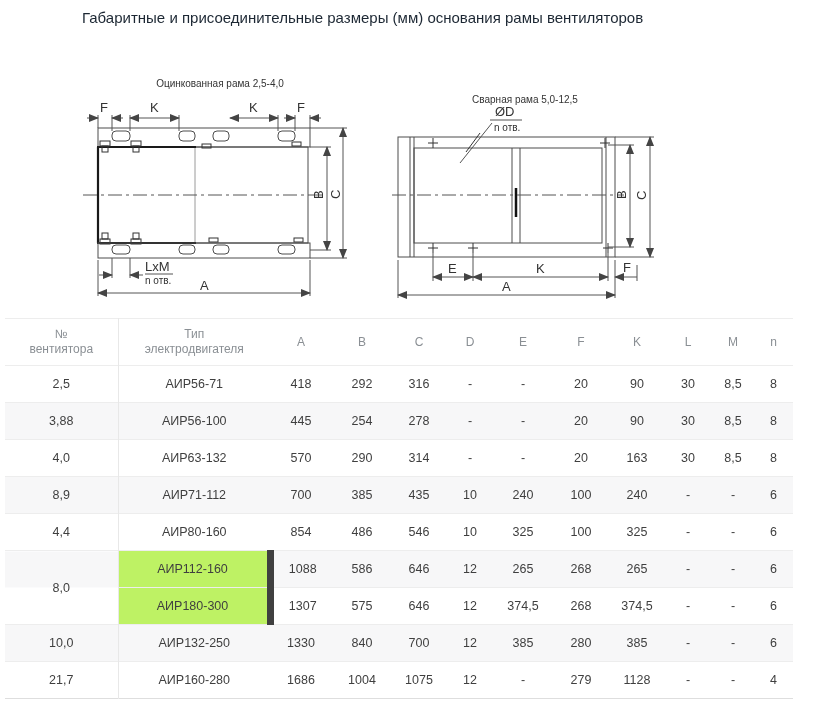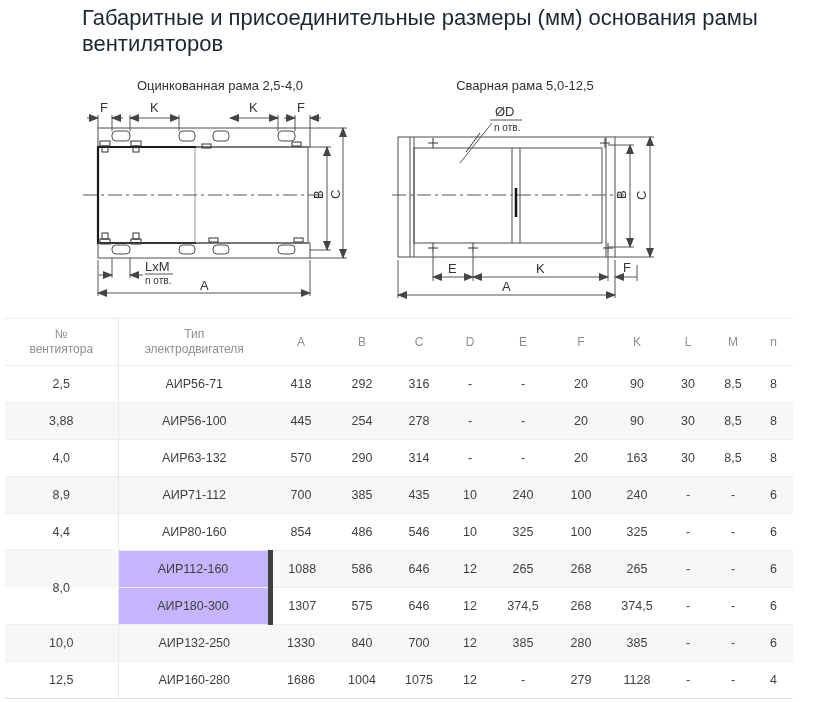--- a/index.html
+++ b/index.html
@@ -2,27 +2,27 @@
 <html><head>
 <meta charset="utf-8">
 <style>
   html,body{margin:0;padding:0;}
   body{
     width:818px;height:702px;position:relative;background:#ffffff;
     font-family:"Liberation Sans", sans-serif;color:#3f3f3f;overflow:hidden;
   }
   .page-title{
     position:absolute;left:82px;top:5px;width:712px;
-    font-size:22px;line-height:26px;color:#1c2733;font-weight:400;
+    font-size:15px;line-height:26px;color:#1c2733;font-weight:400;
   }
   .fig-caption{
-    position:absolute;top:78px;font-size:13px;color:#333;text-align:center;
+    position:absolute;top:78px;font-size:10px;color:#333;text-align:center;
   }
   .cap-left{left:75px;width:290px;}
-  .cap-right{left:390px;width:270px;}
+  .cap-right{left:390px;width:270px;margin-top:16px;}
   .fig{position:absolute;top:95px;}
   .fig-left{left:75px;}
   .fig-right{left:390px;}
   svg text{font-family:"Liberation Sans",sans-serif;fill:#333;}
   .dimtxt{font-size:13px;}
   .smalltxt{font-size:10px;}
 
   table.spec{
     position:absolute;left:5px;top:318px;width:788px;
     border-collapse:collapse;table-layout:fixed;
@@ -36,21 +36,21 @@
   table.spec td{
     height:36px;text-align:center;vertical-align:middle;padding:0 2px;
   }
   table.spec tr{border-top:1px solid #ededed;}
   table.spec tr.head{border-top:none;}
   .col-divider{border-right:1px solid #e8e8e8;}
   tr.shaded{background:#f7f7f8;}
   td.span-cell{
     background:linear-gradient(to bottom,#f7f7f8 0%,#f7f7f8 50%,#ffffff 50%,#ffffff 100%);
   }
-  td.type-bordered{border-right:5px solid #404040;background:#c4b5fd;}
+  td.type-bordered{border-right:7px solid #404040;background:#bef264;}
 </style>
 </head>
 <body>
 
 <div class="page-title">Габаритные и присоединительные размеры (мм) основания рамы вентиляторов</div>
 
 <div class="fig-caption cap-left">Оцинкованная рама 2,5-4,0</div>
 <div class="fig-caption cap-right">Сварная рама 5,0-12,5</div>
 
 <svg class="fig fig-left" width="290" height="215" viewBox="0 0 290 215">
@@ -361,21 +361,21 @@
     <td>12</td>
     <td>385</td>
     <td>280</td>
     <td>385</td>
     <td>-</td>
     <td>-</td>
     <td>6</td>
   </tr>
 
   <tr>
-    <td class="col-divider">12,5</td>
+    <td class="col-divider">21,7</td>
     <td>АИР160-280</td>
     <td>1686</td>
     <td>1004</td>
     <td>1075</td>
     <td>12</td>
     <td>-</td>
     <td>279</td>
     <td>1128</td>
     <td>-</td>
     <td>-</td>

